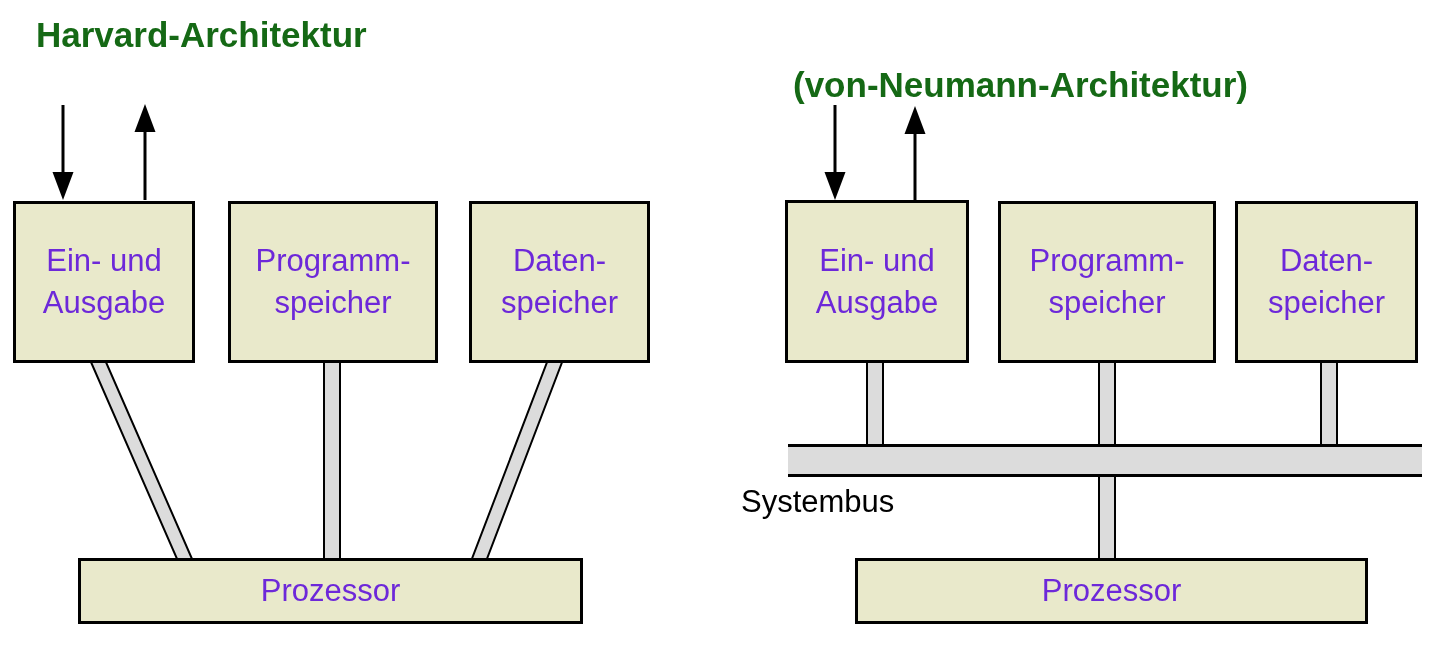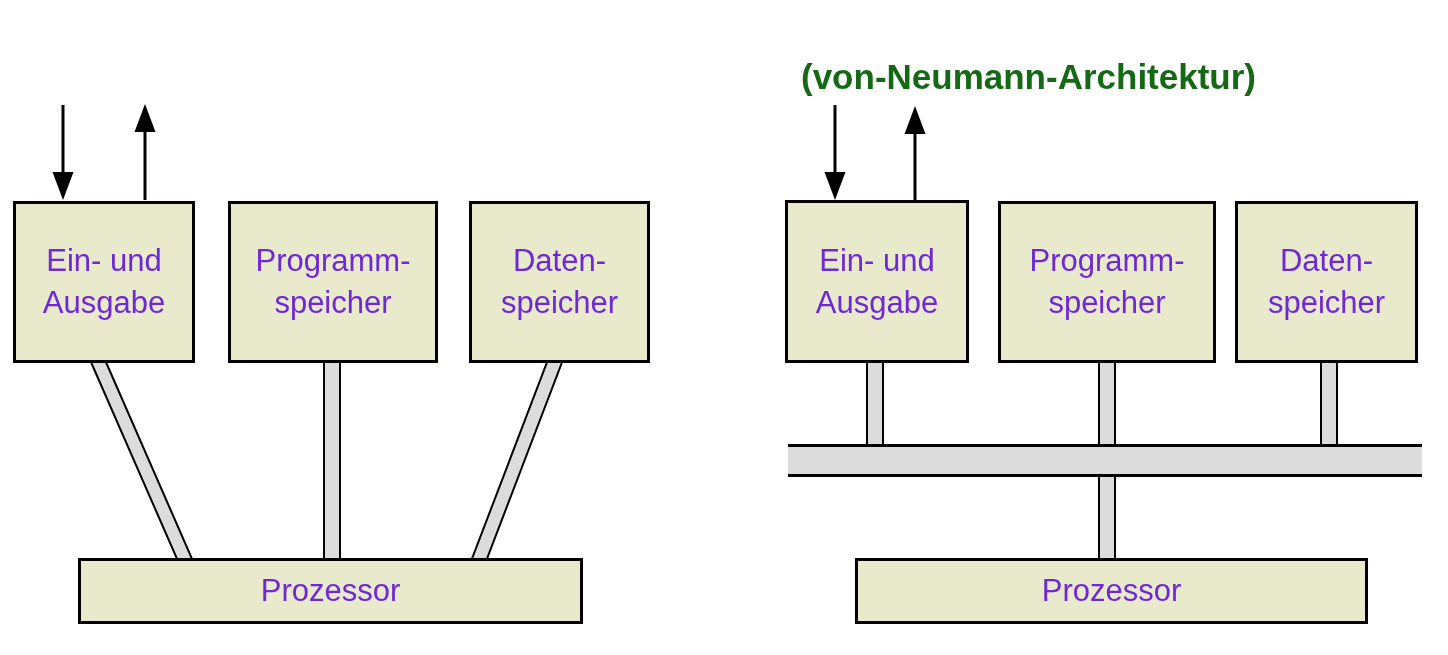--- a/index.html
+++ b/index.html
@@ -69,33 +69,35 @@
     <g>
       <line class="arrow-line" x1="835" y1="105" x2="835" y2="175"></line>
       <polygon class="arrow-head" points="835,200 824.5,172 845.5,172"></polygon>
     </g>
     <g>
       <line class="arrow-line" x1="915" y1="200" x2="915" y2="132"></line>
       <polygon class="arrow-head" points="915,106 904.5,134 925.5,134"></polygon>
     </g>
   </svg>
 
+  <div class="title" style="left:36px;top:14px;">Harvard-Architektur</div>
 
   <div class="box" style="left:13px;top:201px;width:182px;height:162px;">Ein- und
 Ausgabe</div>
   <div class="box" style="left:228px;top:201px;width:210px;height:162px;">Programm-
 speicher</div>
   <div class="box" style="left:469px;top:201px;width:181px;height:162px;">Daten-
 speicher</div>
   <div class="box" style="left:78px;top:558px;width:505px;height:66px;">Prozessor</div>
 
-  <div class="title" style="left:793px;top:56px;margin-left:8px;">(von-Neumann-Architektur)</div>
+  <div class="title" style="left:793px;top:64px;">(von-Neumann-Architektur)</div>
 
   <div class="box" style="left:785px;top:200px;width:184px;height:163px;">Ein- und
 Ausgabe</div>
   <div class="box" style="left:998px;top:201px;width:218px;height:162px;">Programm-
 speicher</div>
   <div class="box" style="left:1235px;top:201px;width:183px;height:162px;">Daten-
 speicher</div>
   <div class="box" style="left:855px;top:558px;width:513px;height:66px;">Prozessor</div>
 
+  <div class="bus-label" style="left:741px;top:484px;">Systembus</div>
 
 </div>
 
 </body></html>

